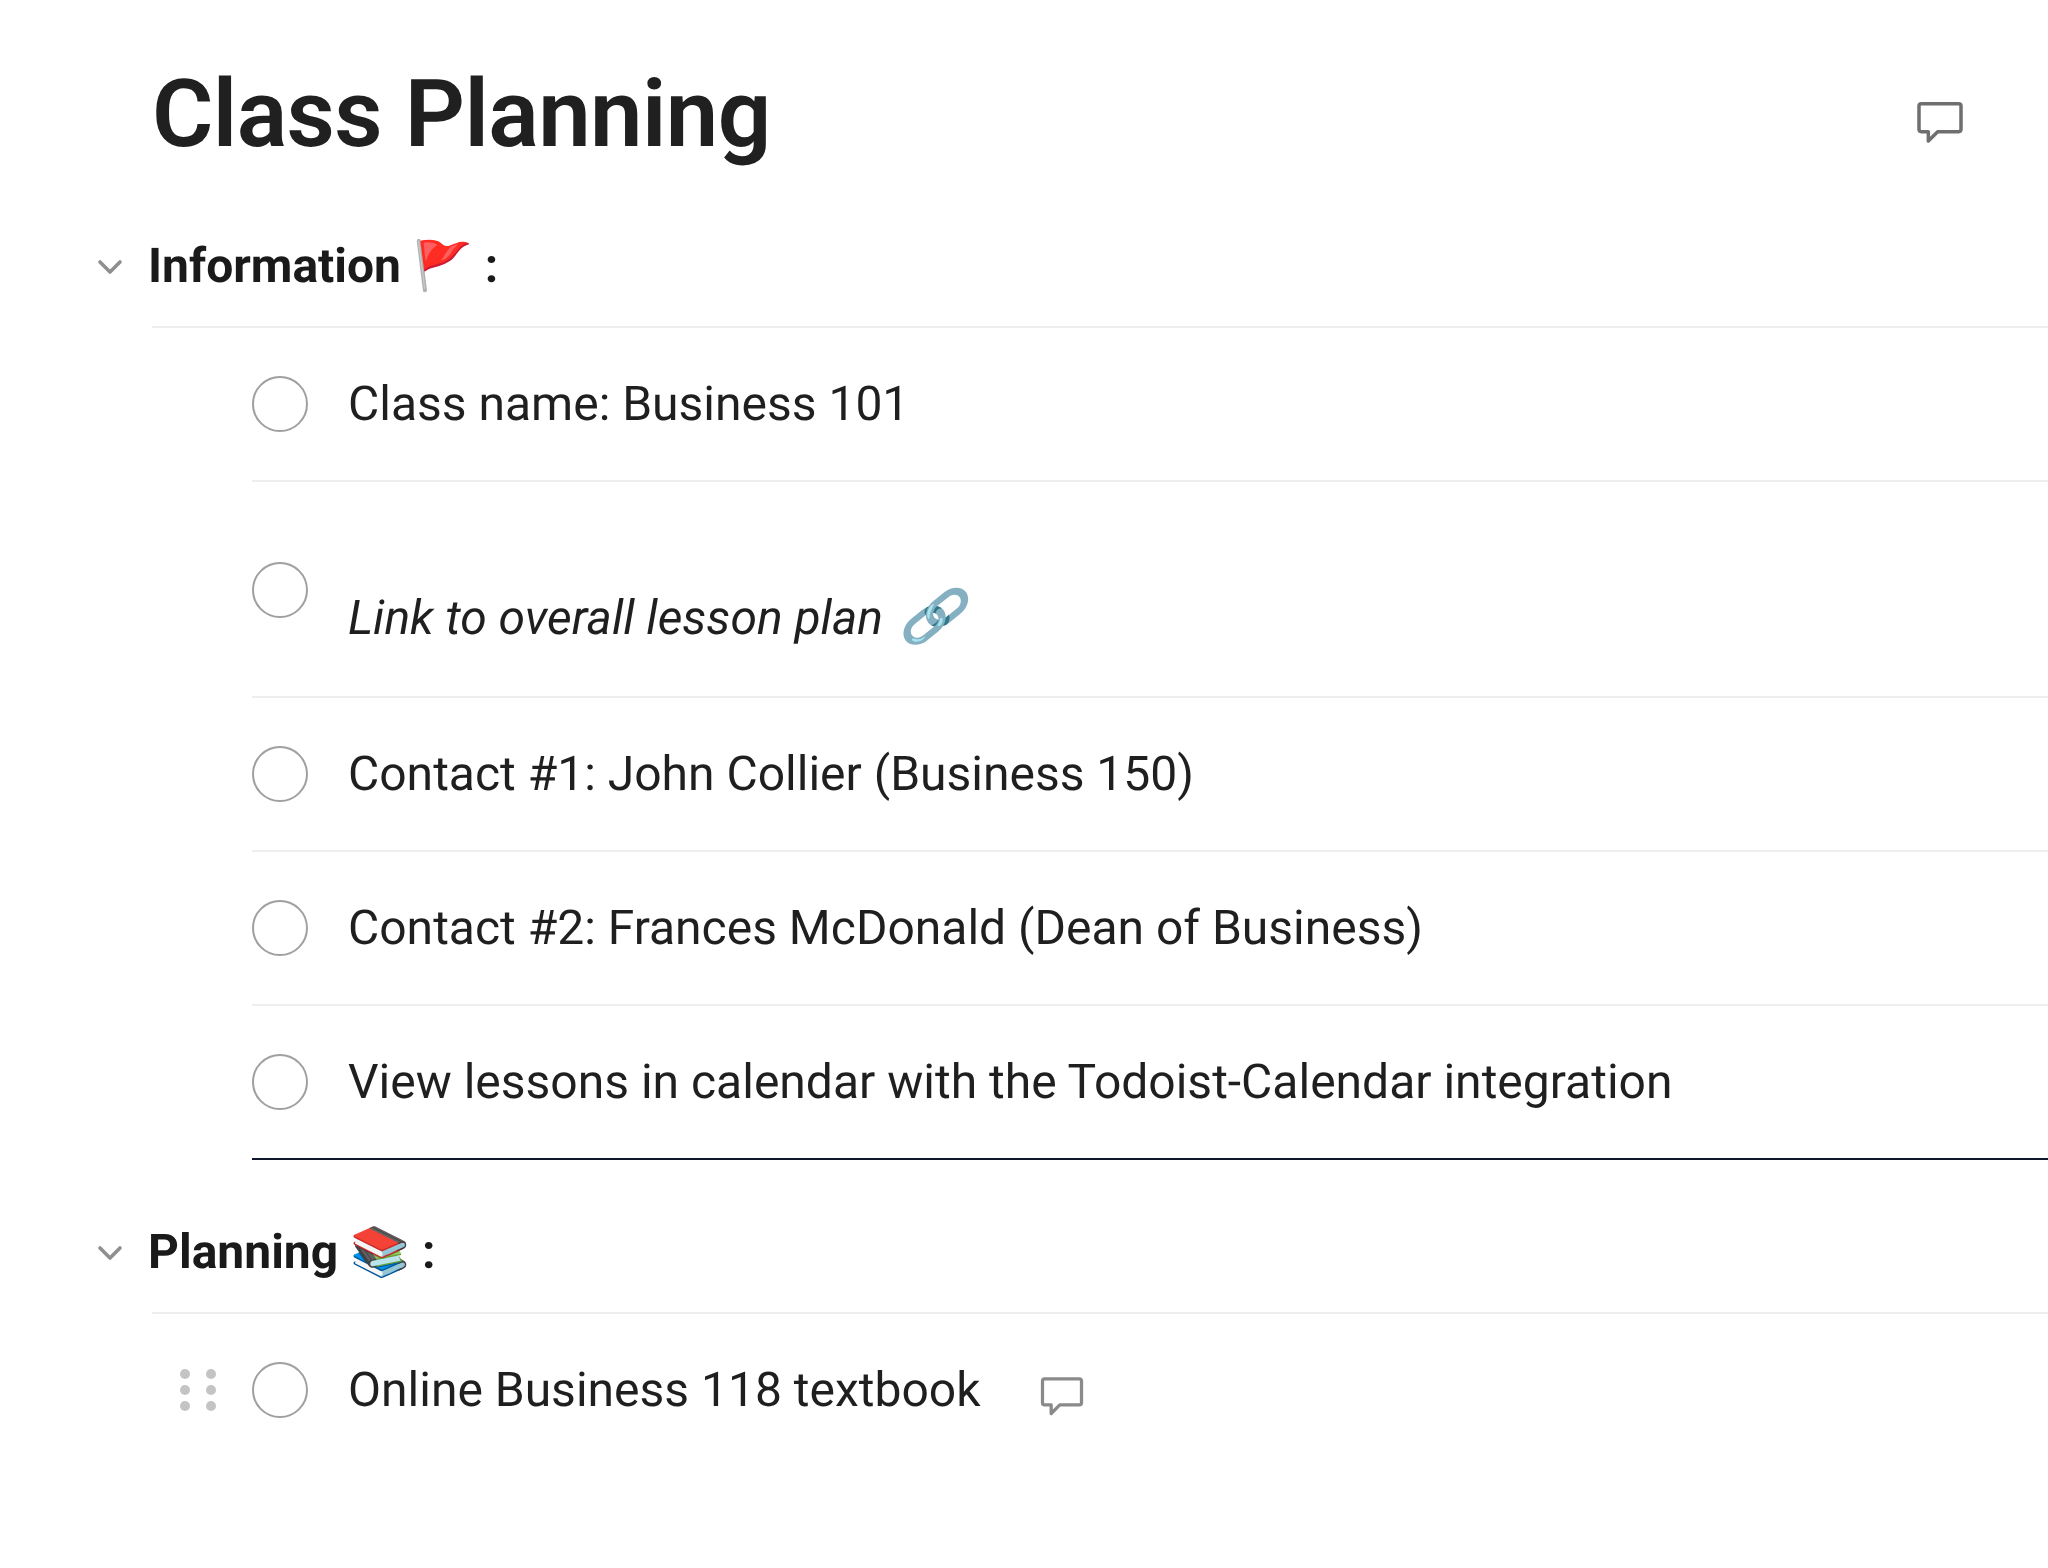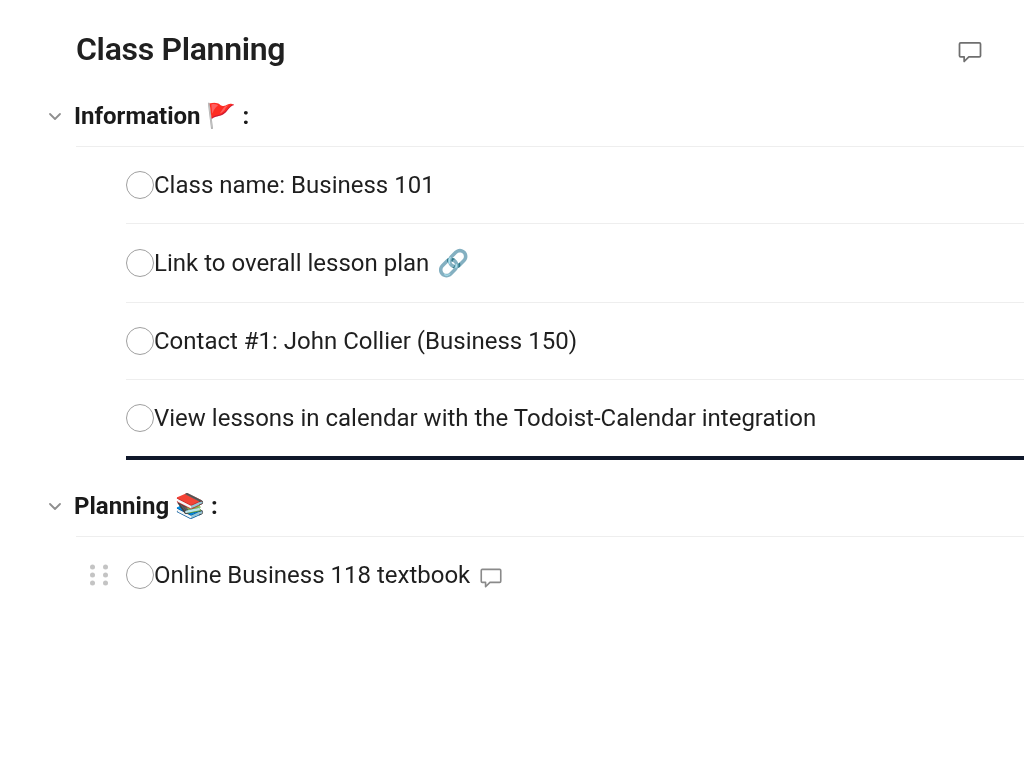--- a/index.html
+++ b/index.html
@@ -18,21 +18,21 @@
     .page {
       padding: 30px 0 0 0;
     }
     .header-row {
       display: flex;
       align-items: center;
       justify-content: space-between;
       padding: 0 40px 28px 76px;
     }
     .page-title {
-      font-size: 32px;
+      font-size: 47px;
       font-weight: 600;
       color: #202020;
       letter-spacing: -0.3px;
     }
     .comment-bubble {
       width: 28px;
       height: 24px;
       position: relative;
       cursor: pointer;
     }
@@ -70,45 +70,48 @@
     .emoji {
       font-size: 24px;
     }
     .task-list {
       padding-left: 126px;
       padding-right: 0;
     }
     .task-item {
       display: flex;
       align-items: center;
+      gap: 20px;
       padding: 24px 0;
       border-top: 1px solid #eeeeee;
       position: relative;
     }
     .task-list .task-item:last-child {
-      border-bottom: 4px solid #0f172a;
+      border-bottom: 1px solid #0f172a;
     }
     .task-checkbox {
       width: 28px;
       height: 28px;
       border: 1.5px solid #a0a0a0;
       border-radius: 50%;
       cursor: pointer;
       flex-shrink: 0;
       background: #fff;
     }
     .task-text {
       font-size: 24px;
       color: #1f1f1f;
       font-weight: 400;
       display: flex;
       align-items: center;
       gap: 8px;
     }
     .task-text.italic {
+      font-style: italic;
+      margin-top: 28px;
     }
     .link-emoji {
       font-size: 26px;
     }
     .spacer-bottom {
       height: 26px;
     }
     .drag-handle {
       position: absolute;
       left: -36px;
@@ -184,20 +187,24 @@
         <span>Link to overall lesson plan</span>
         <span class="link-emoji">🔗</span>
       </div>
     </div>
     <div class="task-item">
       <div class="task-checkbox"></div>
       <div class="task-text">Contact #1: John Collier (Business 150)</div>
     </div>
     <div class="task-item">
       <div class="task-checkbox"></div>
+      <div class="task-text">Contact #2: Frances McDonald (Dean of Business)</div>
+    </div>
+    <div class="task-item">
+      <div class="task-checkbox"></div>
       <div class="task-text">View lessons in calendar with the Todoist-Calendar integration</div>
     </div>
   </div>
 
   <div class="spacer-bottom"></div>
 
   <div class="section-header">
     <div class="chevron">
       <svg viewBox="0 0 16 16" fill="none" stroke="#8f8f8f" stroke-width="1.8">
         <path d="M3 6 L8 11 L13 6" stroke-linecap="round" stroke-linejoin="round"></path>

